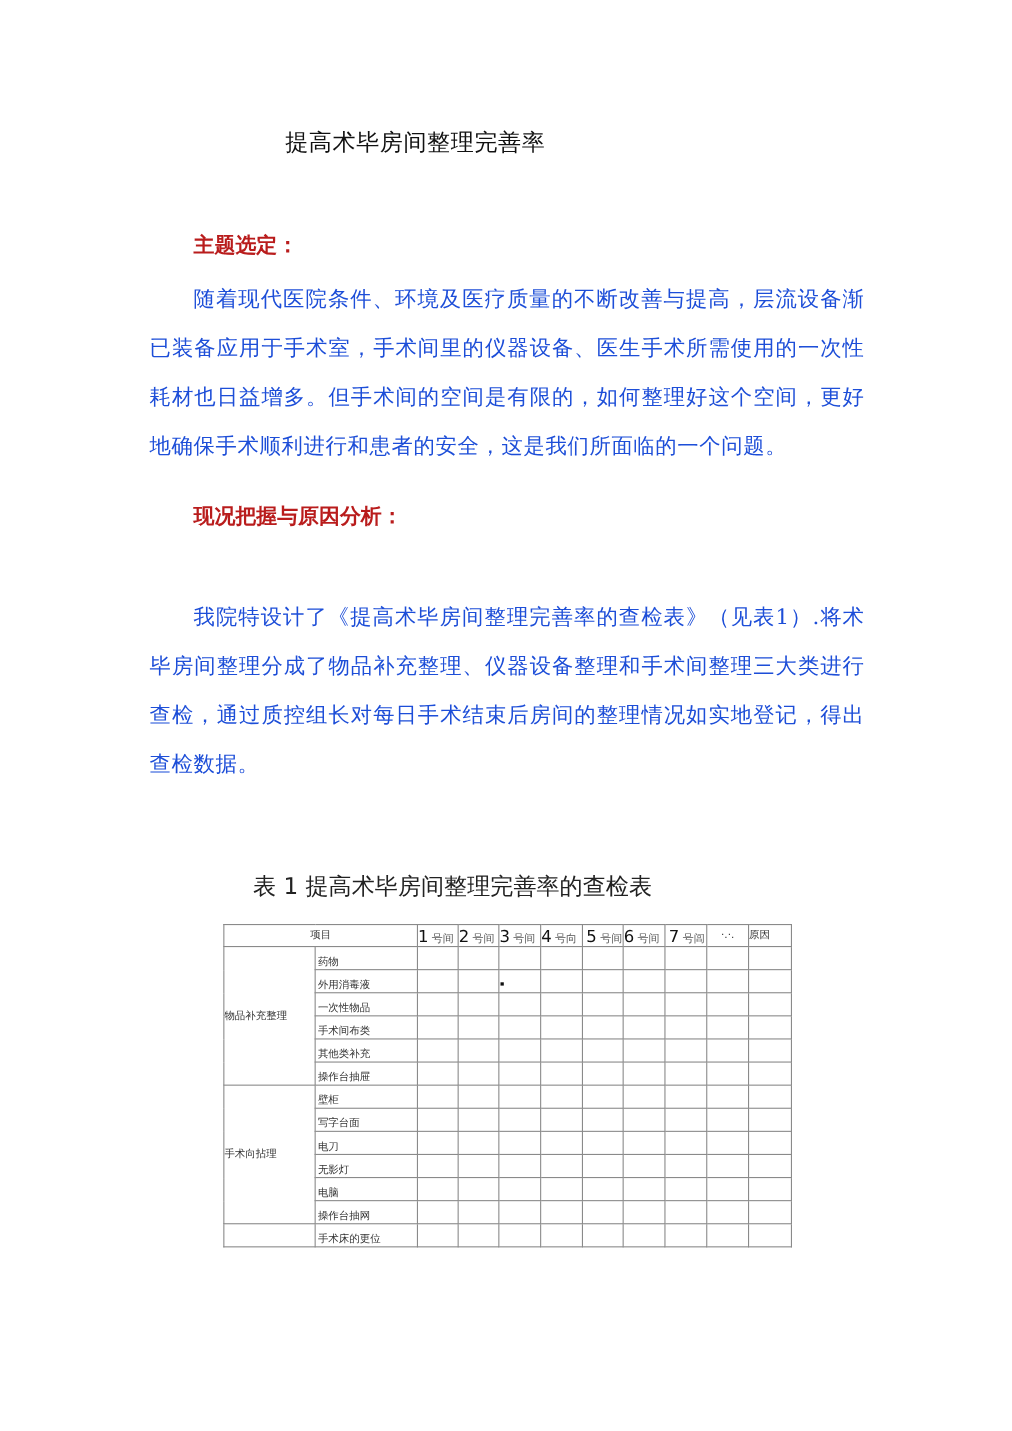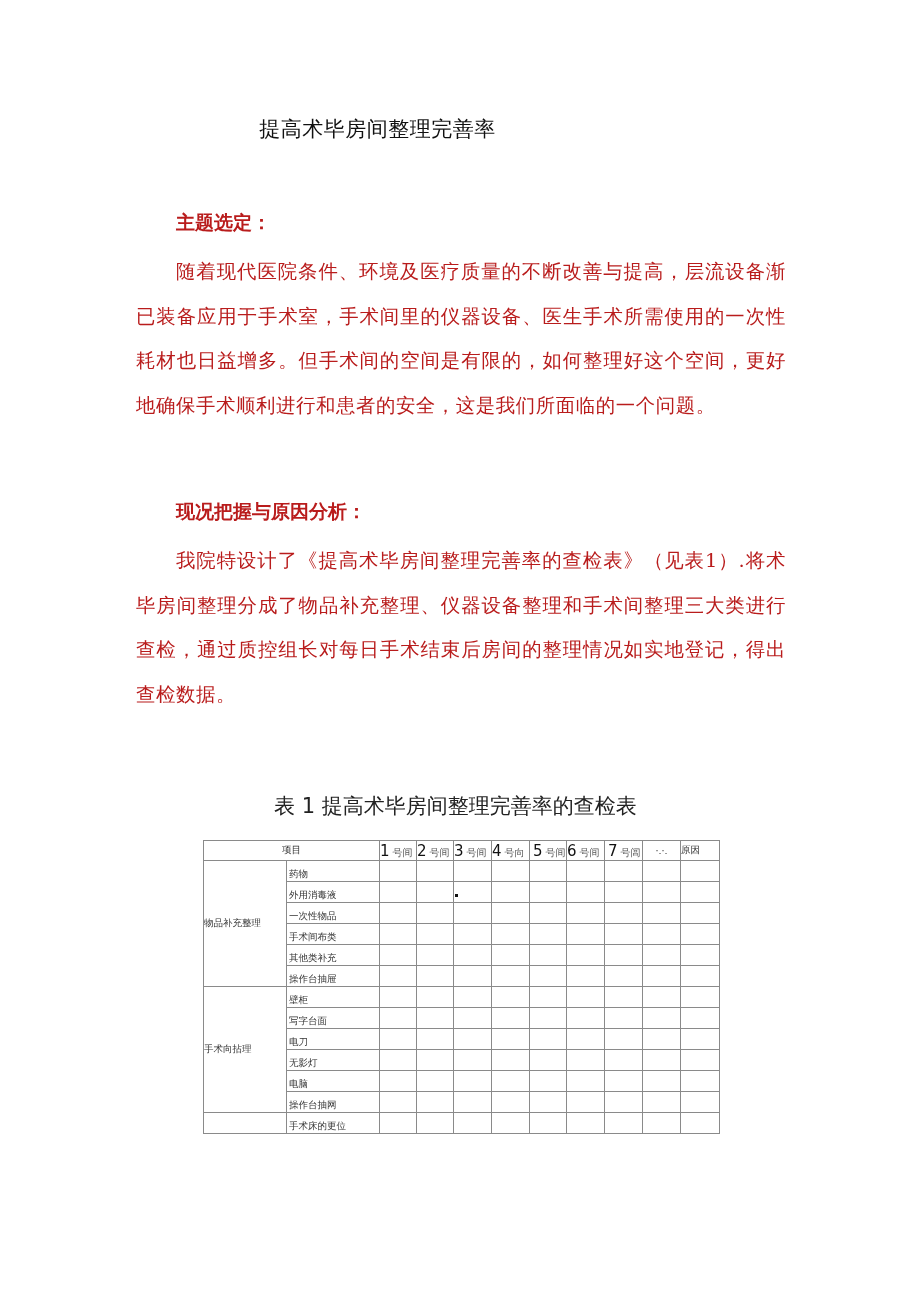--- a/index.html
+++ b/index.html
@@ -2,22 +2,22 @@
 <html><head>
   <meta charset="utf-8">
   <style>
     html, body { margin: 0; padding: 0; background: #ffffff; }
     body { width: 920px; height: 1301px; position: relative; overflow: hidden;
       font-family: "DejaVu Sans", sans-serif; color: #1a1a1a; }
     .title { position: absolute; top: 115px; left: 0; width: 755px; text-align: center;
       font-size: 21px; letter-spacing: 0.5px; color: #111; }
     .heading { position: absolute; left: 176px; font-size: 19px; font-weight: bold; color: #b91c1c; }
     .para { position: absolute; left: 136px; width: 650px; font-family: "DejaVu Serif", serif;
-      font-size: 19.4px; line-height: 44.5px; text-indent: 40px; color: #b91c1c; text-align: justify; letter-spacing: 0.6px; }
-    .caption { position: absolute; top: 792px; left: 230px; font-size: 21px; color: #222; margin-left: 44px; }
+      font-size: 19.4px; line-height: 44.5px; text-indent: 40px; color: #1d4ed8; text-align: justify; letter-spacing: 0.6px; }
+    .caption { position: absolute; top: 792px; left: 230px; font-size: 21px; color: #222; }
     table.check { position: absolute; top: 840px; left: 203px; width: 516px;
       border-collapse: collapse; table-layout: fixed; font-family: "DejaVu Serif", serif; }
     table.check td { border: 1px solid #8a8a8a; padding: 0; height: 20px; font-size: 9.5px; color: #333; vertical-align: bottom; }
     table.check tr.hdr td { height: 19px; vertical-align: middle; font-family: "DejaVu Sans", sans-serif; }
     .num { font-size: 15px; color: #111; margin-right: 3px; }
     .small { font-size: 10px; color: #555; }
     td.cat { text-align: left; vertical-align: middle !important; font-size: 10px; color: #333; }
     td.item { padding-left: 2px !important; }
     td.proj { text-align: center; font-size: 9.5px; color: #444; }
     td.reason { text-align: left; padding-right: 2px !important; font-size: 9px; color: #555; }
@@ -25,21 +25,21 @@
     .mark { display: inline-block; width: 3px; height: 3px; background: #111; margin-left: 1px; margin-bottom: 3px; }
   </style>
 </head>
 <body>
 
 <div class="title">提高术毕房间整理完善率</div>
 
 <div class="heading" style="top:210px;">主题选定：</div>
 <div class="para" style="top:250px;">随着现代医院条件、环境及医疗质量的不断改善与提高，层流设备渐已装备应用于手术室，手术间里的仪器设备、医生手术所需使用的一次性耗材也日益增多。但手术间的空间是有限的，如何整理好这个空间，更好地确保手术顺利进行和患者的安全，这是我们所面临的一个问题。</div>
 
-<div class="heading" style="top:499px;">现况把握与原因分析：</div>
+<div class="heading" style="top:456px;">现况把握与原因分析：</div>
 <div class="para" style="top:539px;">我院特设计了《提高术毕房间整理完善率的查检表》（见表1）.将术毕房间整理分成了物品补充整理、仪器设备整理和手术间整理三大类进行查检，通过质控组长对每日手术结束后房间的整理情况如实地登记，得出查检数据。</div>
 
 <div class="caption">表 1 提高术毕房间整理完善率的查检表</div>
 
 <table class="check">
   <colgroup>
     <col style="width:83px">
       <col style="width:93px">
     <col style="width:37px">
       <col style="width:37px">

